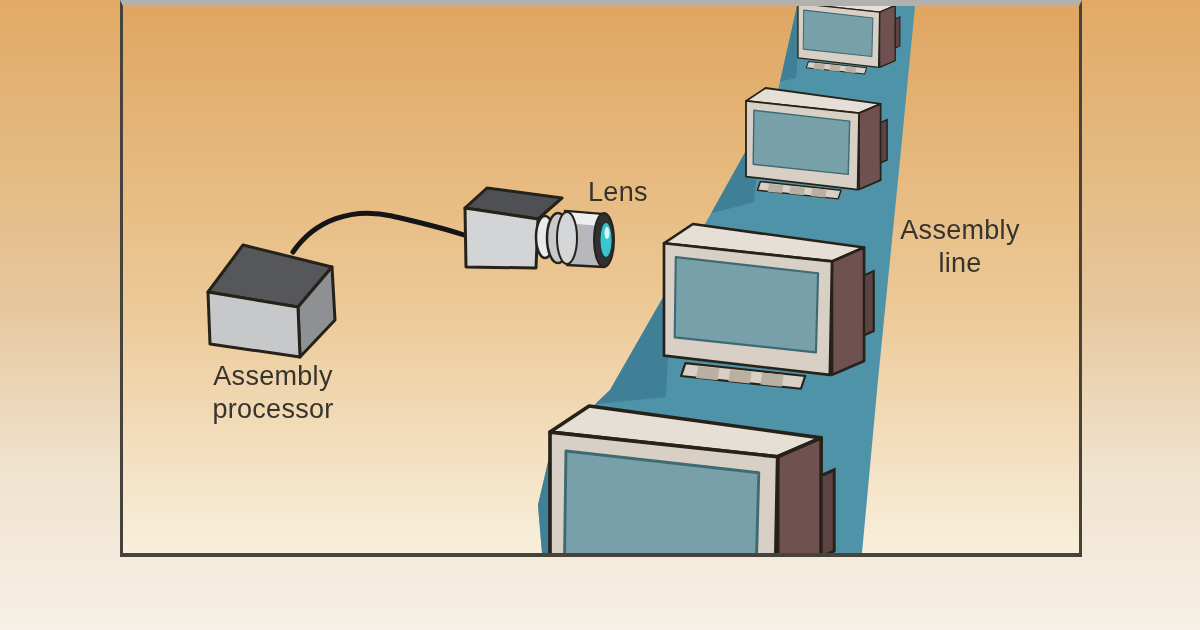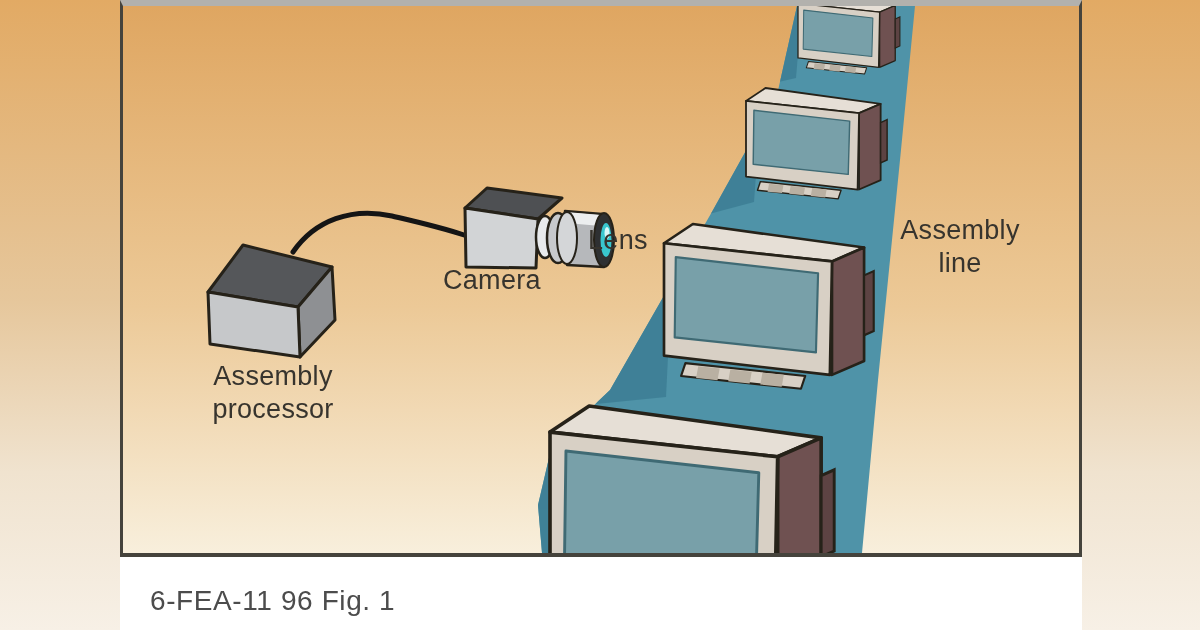--- a/index.html
+++ b/index.html
@@ -88,27 +88,23 @@
           <polygon points="566,212 601,215 601,226 566,223" style="fill:#eceeef"></polygon>
           <ellipse cx="567" cy="238" rx="10" ry="26" style="fill:#d4d6d8;stroke:var(--c-ink);stroke-width:2"></ellipse>
           <ellipse cx="604" cy="240" rx="10" ry="27" style="fill:var(--c-lens-rim);stroke:var(--c-ink);stroke-width:2"></ellipse>
           <ellipse cx="606" cy="240" rx="5.5" ry="17" style="fill:var(--c-lens-glass)"></ellipse>
           <ellipse cx="607" cy="233" rx="2.5" ry="6" style="fill:#d9f7f8"></ellipse>
         </g>
       </g>
     </svg>
   </div>
 
-  <div class="label" style="left:588px;top:176px;margin-top:48px;">Lens</div>
+  <div class="label" style="left:588px;top:176px;">Lens</div>
 
-  <div class="label" style="left:443px;top:264px;">Camera</div>
 
   <div class="label centered" style="left:192px;top:360px;width:162px;">Assembly
 processor</div>
 
   <div class="label centered" style="left:880px;top:214px;width:160px;">Assembly
 line</div>
 
-  <div class="caption-strip">
-    <div class="caption">6-FEA-11 96 Fig. 1</div>
-  </div>
 
 </div>
 
 </body></html>

